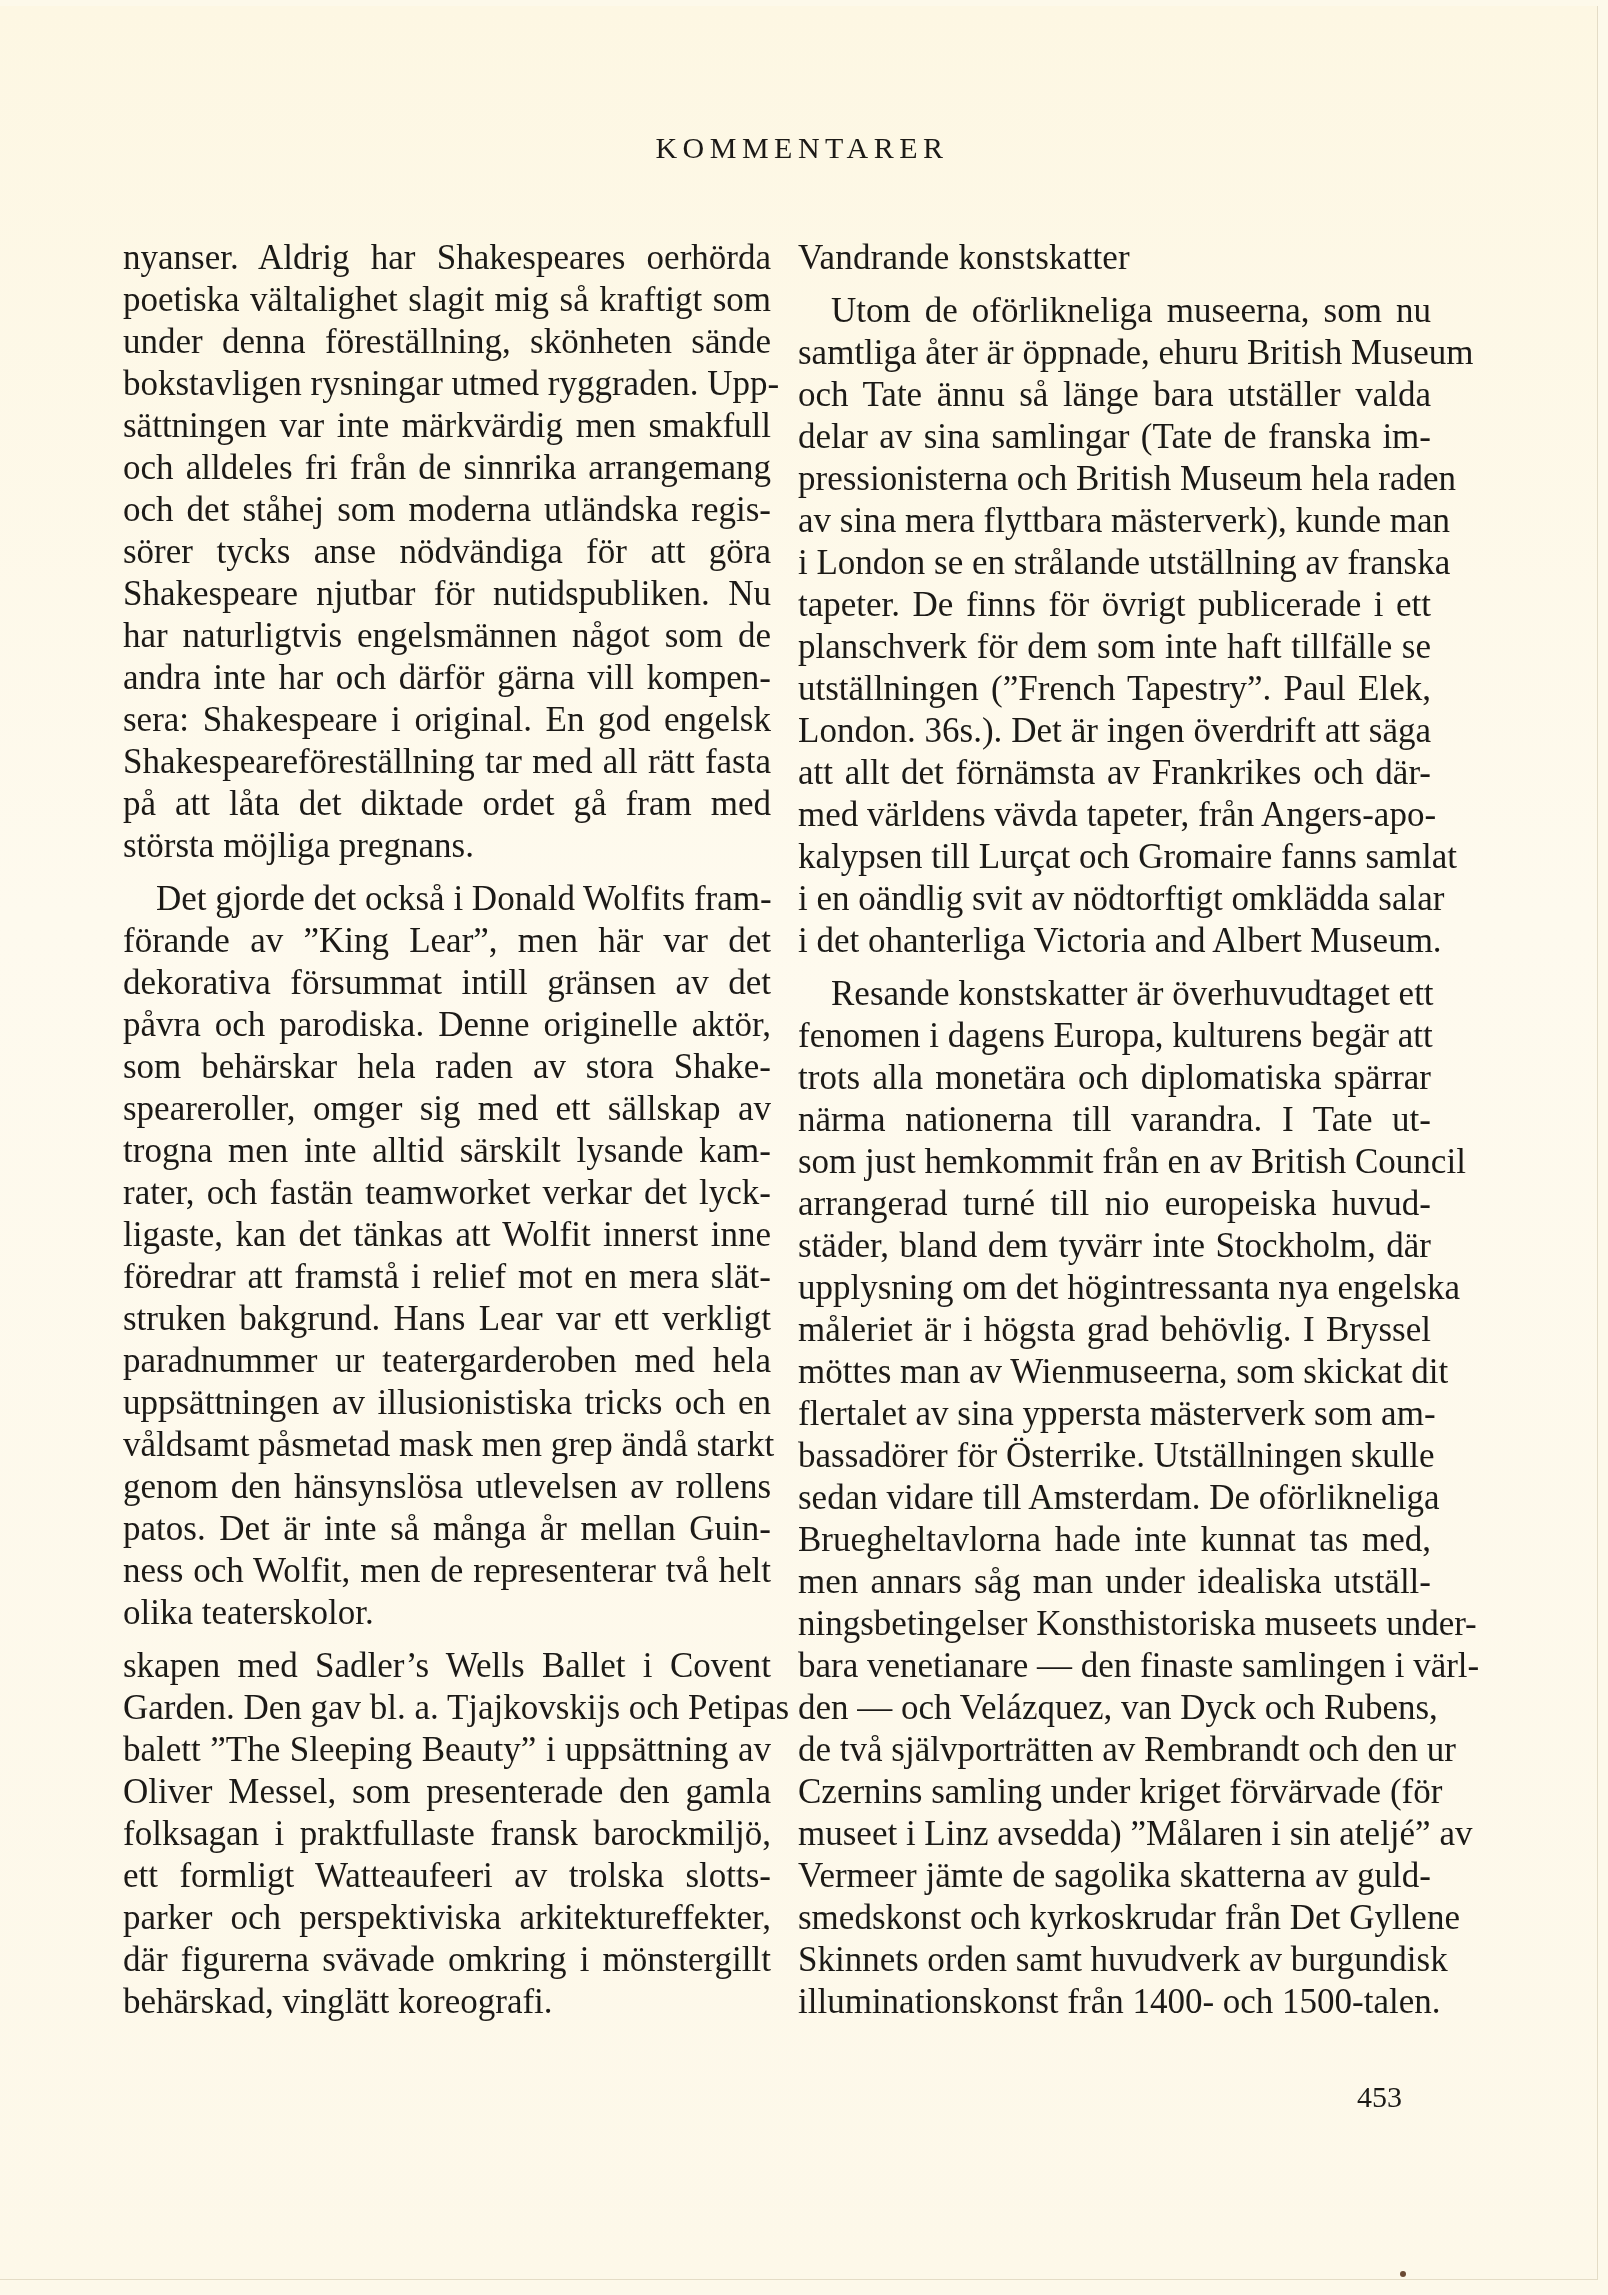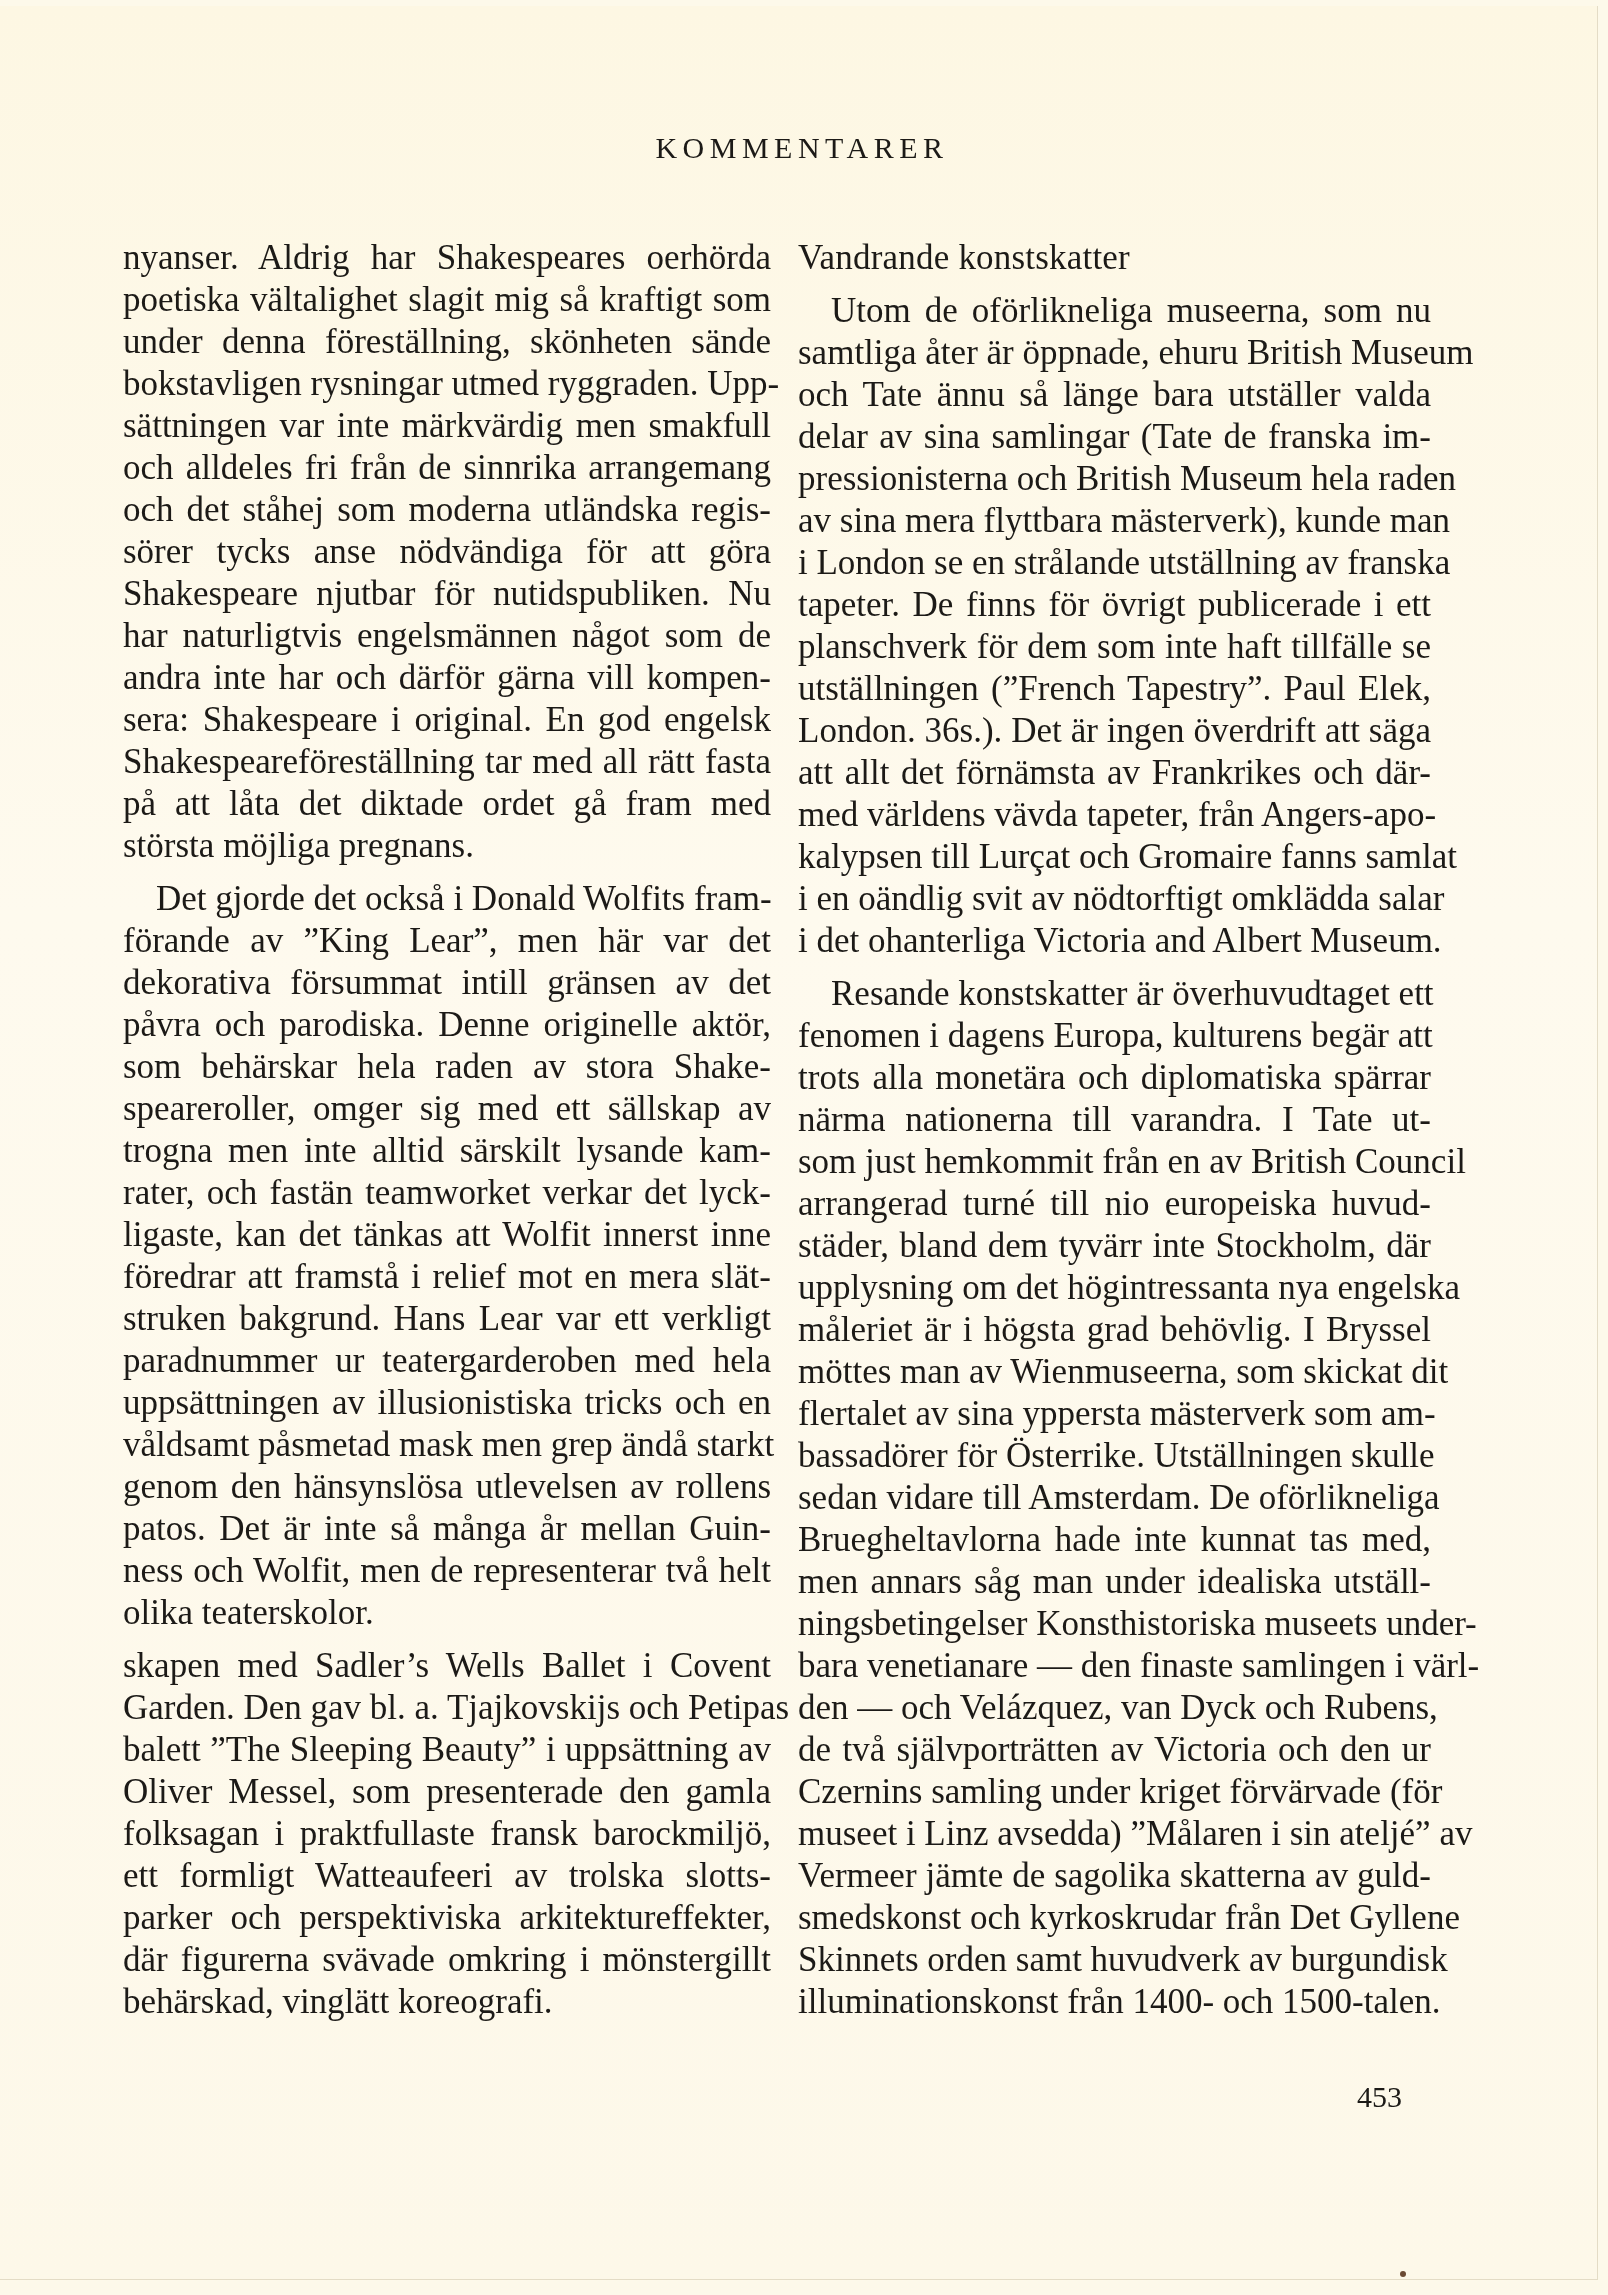--- a/index.html
+++ b/index.html
@@ -134,21 +134,21 @@
         <span class="ln">måleriet är i högsta grad behövlig. I Bryssel</span>
         <span class="ln">möttes man av Wienmuseerna, som skickat dit</span>
         <span class="ln">flertalet av sina yppersta mästerverk som am-</span>
         <span class="ln">bassadörer för Österrike. Utställningen skulle</span>
         <span class="ln">sedan vidare till Amsterdam. De oförlikneliga</span>
         <span class="ln">Brueghel­tavlorna hade inte kunnat tas med,</span>
         <span class="ln">men annars såg man under idealiska utställ-</span>
         <span class="ln">ningsbetingelser Konsthistoriska museets under-</span>
         <span class="ln">bara venetianare — den finaste samlingen i värl-</span>
         <span class="ln">den — och Velázquez, van Dyck och Rubens,</span>
-        <span class="ln">de två självporträtten av Victoria och den ur</span>
+        <span class="ln">de två självporträtten av Rembrandt och den ur</span>
         <span class="ln">Czernins samling under kriget förvärvade (för</span>
         <span class="ln">museet i Linz avsedda) ”Målaren i sin ateljé” av</span>
         <span class="ln">Vermeer jämte de sagolika skatterna av guld-</span>
         <span class="ln">smedskonst och kyrkoskrudar från Det Gyllene</span>
         <span class="ln">Skinnets orden samt huvudverk av burgundisk</span>
         <span class="ln last">illuminationskonst från 1400- och 1500-talen.</span>
       </div>
     </div>
 
   <div class="folio">453</div>

